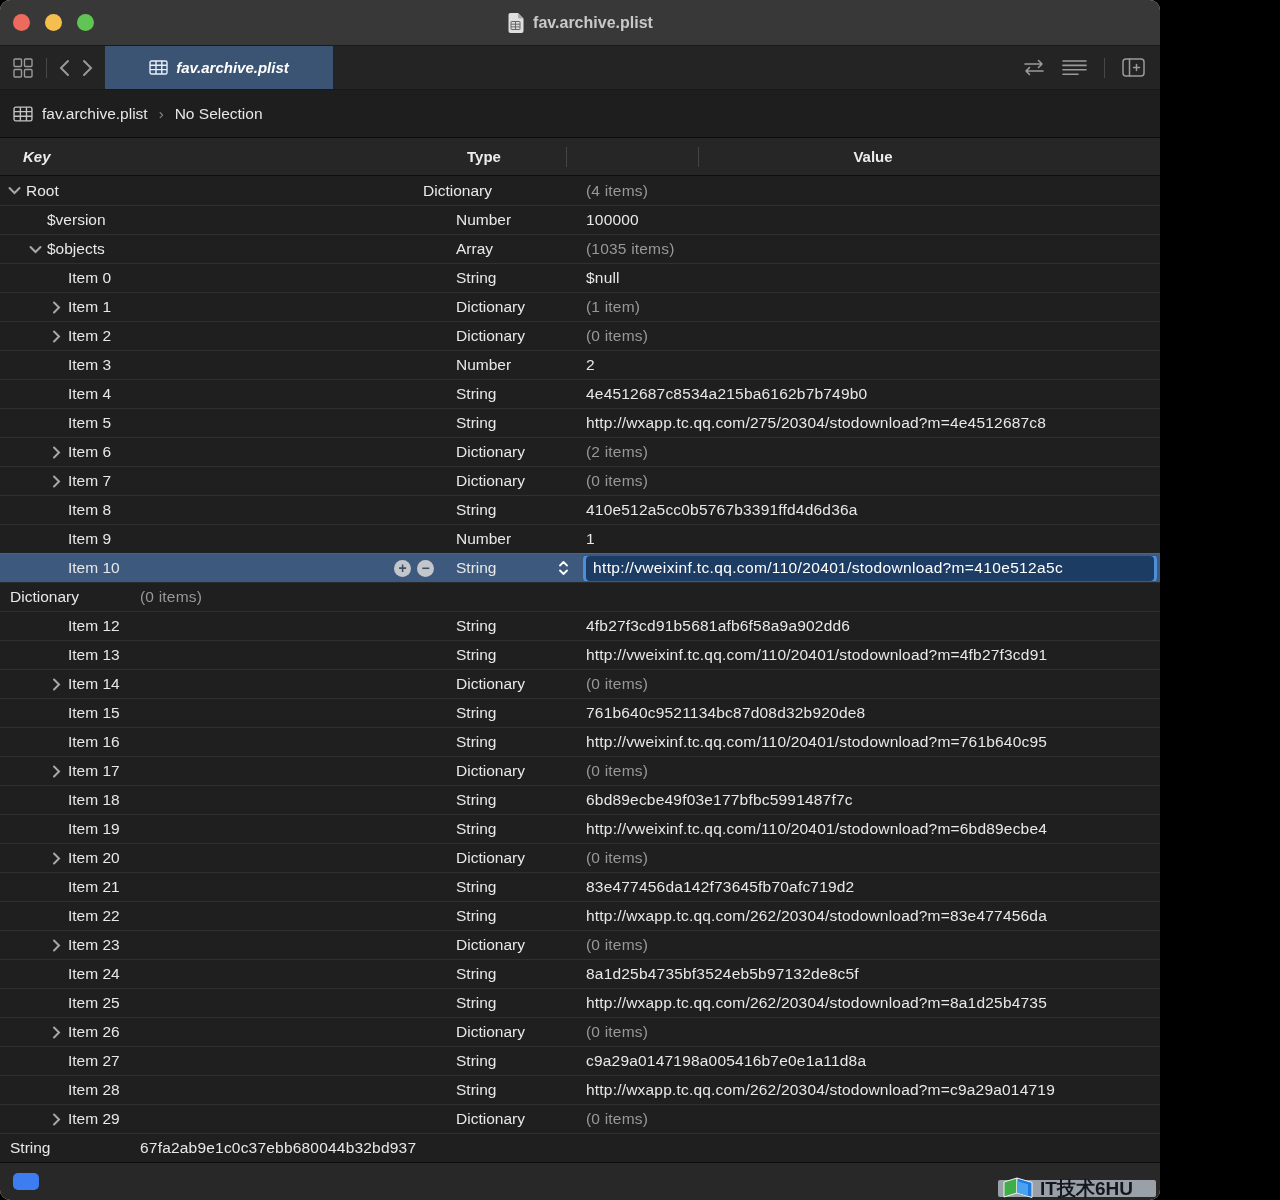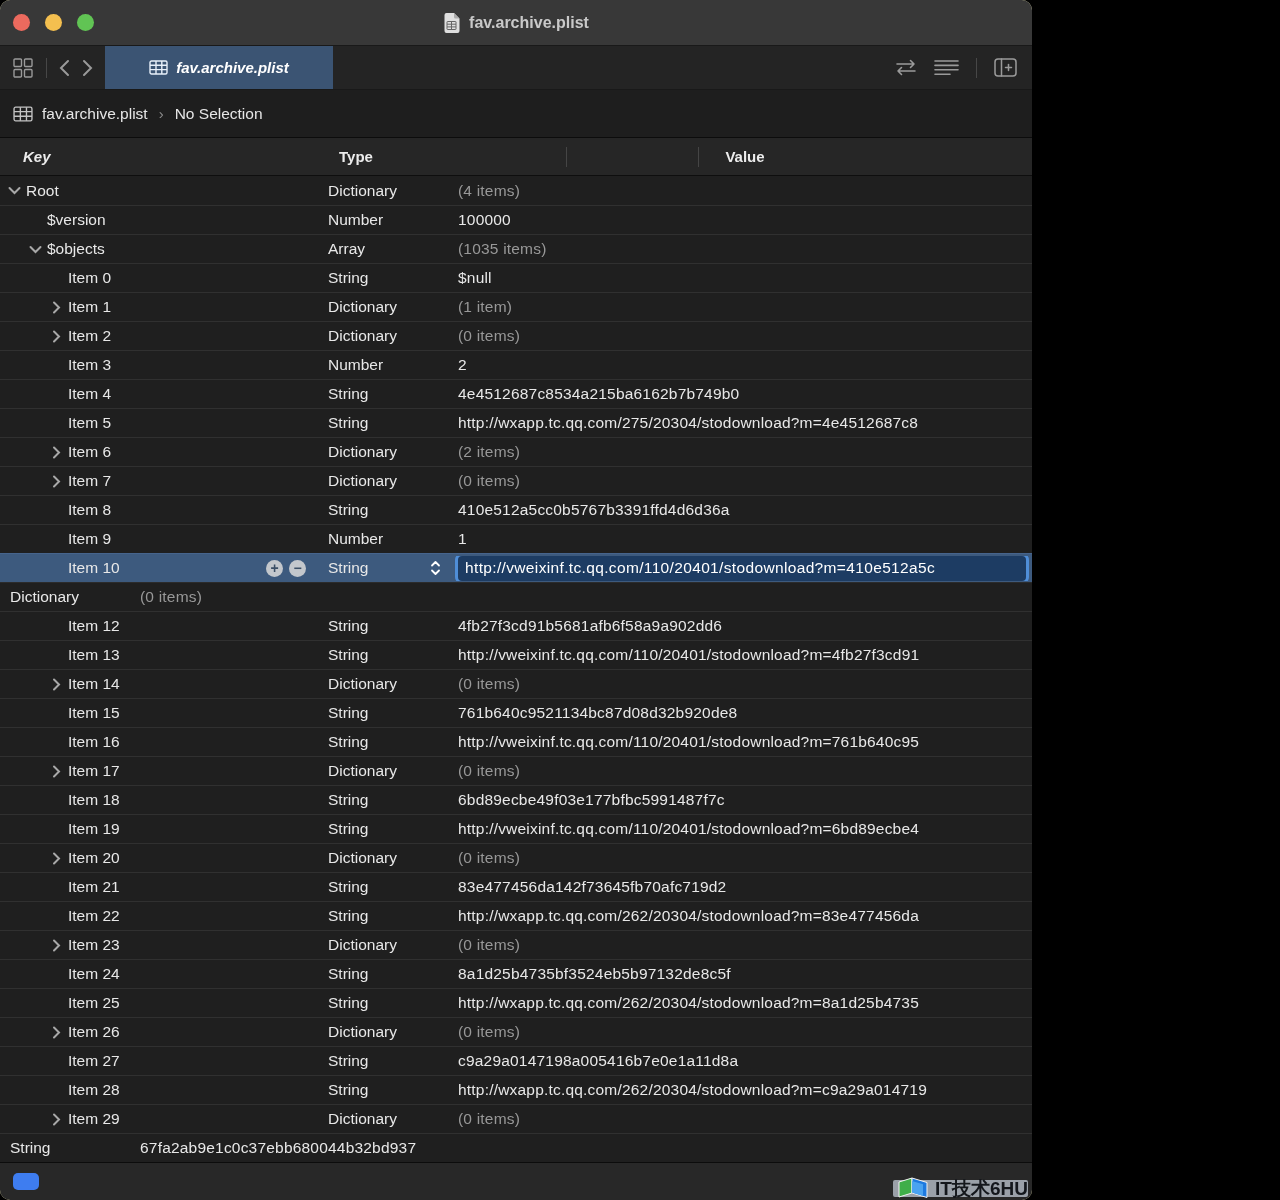--- a/index.html
+++ b/index.html
@@ -1,19 +1,19 @@
 <!DOCTYPE html>
 <html><head>
 <meta charset="utf-8">
 <style>
   * { margin:0; padding:0; box-sizing:border-box; }
   html,body { background:#000; }
   body { font-family:"Liberation Sans", sans-serif; width:1280px; height:1200px; }
 
-  .window{ width:1032px; height:1200px; border-radius:10px; overflow:hidden;
+  .window{ width:1160px; height:1200px; border-radius:10px; overflow:hidden;
     display:flex; flex-direction:column; background:#fef9c3; }
 
   
   .titlebar{ height:46px; flex:none; background:#383838; position:relative;
     display:flex; align-items:center; border-bottom:1px solid #191919; }
   .traffic{ position:absolute; left:13px; top:0; height:100%; display:flex; align-items:center; gap:15px; }
   .light{ width:17px; height:17px; border-radius:50%; }
   .light.red{ background:#ec6a5e; } .light.yellow{ background:#f4bf4f; } .light.green{ background:#61c454; }
   .title-group{ margin:0 auto; display:flex; align-items:center; gap:9px;
     color:#c9c9c9; font-size:16px; font-weight:700; }
@@ -37,21 +37,21 @@
     color:#ececec; font-weight:700; font-size:15px; position:relative; border-bottom:1px solid #0e0e0e; }
   .th-key{ flex:1; padding-left:23px;font-style:italic; }
   .th-type{ width:132px; flex:none; padding-left:21px; }
   .th-value{ width:582px; flex:none; padding-left:8px;text-align:center; }
   .col-sep{ position:absolute; top:9px; width:1px; height:20px; background:#454545; }
   .col-sep.s1{ left:566px; } .col-sep.s2{ left:698px; }
 
   
   .tbody{ flex:1; background:#1f1f1f; overflow:hidden; }
   .row{ height:29px; display:flex; align-items:center; font-size:15.5px; color:#e8e8e8; border-top:1px solid #303030; }
-  .row:first-child{ border-top:none; }
+  .row:first-child{ border-top:none;gap:33px; }
   .row.selected{ background:#3d5a7e; border-top-color:#46648c; }
   .row.selected + .row{ border-top-color:#2b2b2b; }
   .cell-key{ flex:1; min-width:0; display:flex; align-items:center; }
   .ind{ flex:none; }
   .disc{ width:20px; flex:none; display:flex; align-items:center; justify-content:center; color:#a8a8a8; }
   .disc svg{ display:block; }
   .disc.open svg{ transform:rotate(90deg); }
   .key-label{ margin-left:2px; white-space:nowrap; }
   .row-buttons{ margin-left:auto; margin-right:12px; display:flex; gap:6px; }
   .btn-circle{ width:17px; height:17px; border-radius:50%; background:#c3c7cc; color:#3c4f66;
@@ -64,21 +64,21 @@
   .muted{ color:#989898; }
   .field{ flex:1; height:25px; margin:0 6px 0 0; background:#1d3c63; border-radius:4px;
     box-shadow:0 0 0 3px #4f8ed8; display:flex; align-items:center; padding:0 7px;
     color:#fff; font-size:15.5px; letter-spacing:0.35px; white-space:nowrap; overflow:hidden; }
 
   
   .bottombar{ height:38px; flex:none; background:#282828; border-top:1px solid #0c0c0c;
     display:flex; align-items:center; padding:0 13px; position:relative; }
   .filter-pill{ width:26px; height:17px; border-radius:5px; background:#3e7df0; }
   .watermark{ position:absolute; right:4px; top:17px; bottom:3px; display:flex; align-items:center;
-    gap:6px; background:#9aa0a8; padding:2px 0 2px 4px; border-radius:2px;
+    gap:6px; background:#9aa0a8; padding:2px 23px 2px 4px; border-radius:2px;
     color:#14171c; font-size:19px; font-weight:600; }
 </style>
 </head>
 <body>
 
 <div class="window">
 
   <div class="titlebar">
     <div class="traffic">
       <span class="light red"></span>

